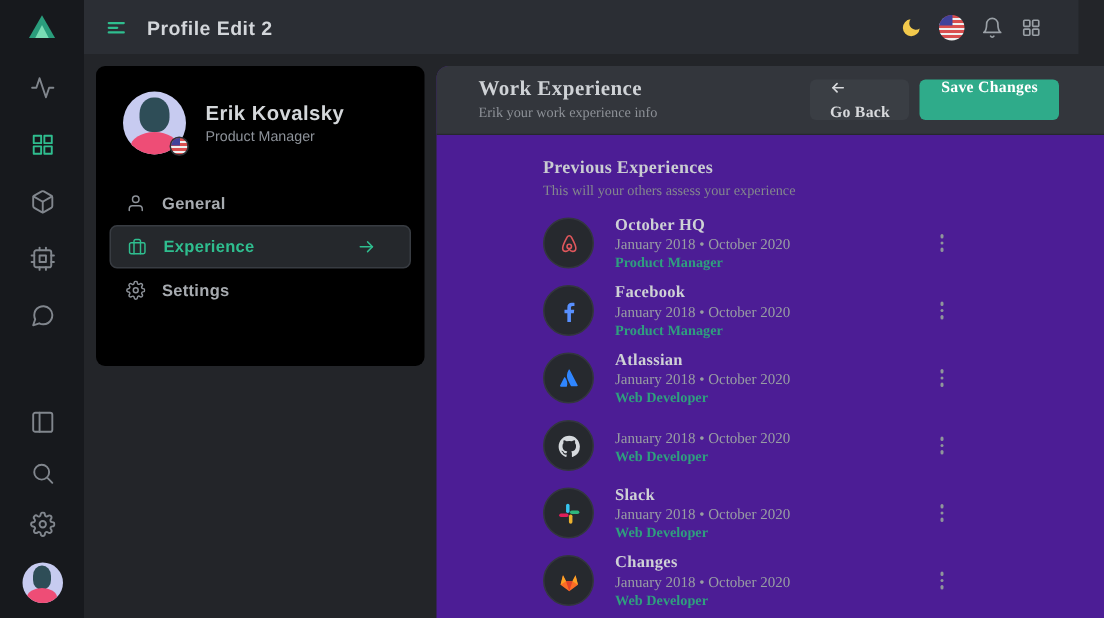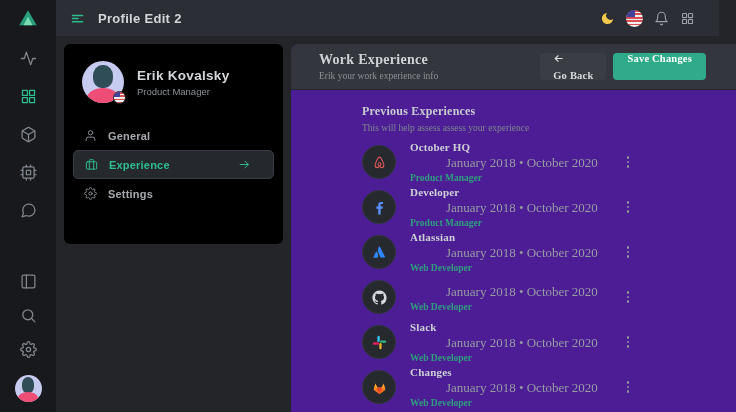--- a/index.html
+++ b/index.html
@@ -78,21 +78,21 @@
   .panel-body { padding:14px 100px 0 71px; }
   .sec-title { font-size:12px; font-weight:bold; color:#c9ccd1; letter-spacing:.2px; }
   .sec-sub { font-size:9.5px; color:#83878d; margin-top:4px; }
   .exp-list { margin-top:12px; }
   .exp-row { display:flex; align-items:center; margin-bottom:11px; height:34px; }
   .exp-logo { width:34px; height:34px; border-radius:50%; background:#26292e;
     border:1px solid #33373d; display:flex; align-items:center; justify-content:center; flex:0 0 auto; }
   .exp-logo .icn { width:17px; height:17px; }
   .exp-text { margin-left:14px; }
   .exp-company { font-size:11px; font-weight:bold; color:#ced1d5; letter-spacing:.2px; }
-  .exp-period { font-size:13px; color:#989da3; margin-top:2px;margin-left:36px; }
+  .exp-period { font-size:10px; color:#989da3; margin-top:2px; }
   .exp-role { font-size:9.5px; font-weight:600; color:#2f9f7e; margin-top:2px; }
   .kebab { margin-left:auto; width:16px; height:20px; display:flex; flex-direction:column;
     align-items:center; justify-content:center; gap:2px; cursor:pointer; }
   .kebab i { width:2.5px; height:2.5px; border-radius:50%; background:#8f959b; display:block; }
 </style>
 </head>
 <body>
 
 <nav class="rail">
   <div class="logo-box">
@@ -267,21 +267,21 @@
         </span>
         <span>Go Back</span>
       </button>
       <button class="btn btn-save">
         <span>Save Changes</span>
       </button>
     </div>
   </div>
   <div class="panel-body">
     <div class="sec-title">Previous Experiences</div>
-    <div class="sec-sub">This will help assess assess your experience</div>
+    <div class="sec-sub">This will your others assess your experience</div>
     <div class="exp-list">
   <div class="exp-row">
     <span class="exp-logo">
       <span class="icn">
               <svg viewBox="0 0 24 24" fill="none" stroke="#e0575c" stroke-width="1.5">
                 <path d="M12 4.4c-.8 0-1.5.4-2 1.3C8.7 8.1 5.8 14 5.8 15.9c0 1.9 1.3 3.3 3.1 3.3 1.1 0 2.1-.6 3.1-1.9 1 1.3 2 1.9 3.1 1.9 1.8 0 3.1-1.4 3.1-3.3 0-1.9-2.9-7.8-4.2-10.2-.5-.9-1.2-1.3-2-1.3z"></path>
                 <circle cx="12" cy="14.5" r="2.1"></circle>
               </svg>
             </span>
     </span>
@@ -299,21 +299,21 @@
 
   <div class="exp-row">
     <span class="exp-logo">
       <span class="icn">
               <svg viewBox="0 0 24 24">
                 <path d="M13.6 22v-8.1h2.7l.4-3.2h-3.1V8.7c0-.9.3-1.6 1.6-1.6h1.7V4.2c-.3 0-1.3-.1-2.5-.1-2.5 0-4.2 1.5-4.2 4.3v2.3H7.5v3.2h2.7V22h3.4z" fill="#5890ff"></path>
               </svg>
             </span>
     </span>
     <span class="exp-text">
-      <span class="exp-company" style="display:block">Developer</span>
+      <span class="exp-company" style="display:block">Facebook</span>
       <span class="exp-period" style="display:block">January 2018 • October 2020</span>
       <span class="exp-role" style="display:block">Product Manager</span>
     </span>
     <span class="kebab">
             <i></i>
             <i></i>
             <i></i>
           </span>
   </div>
 

